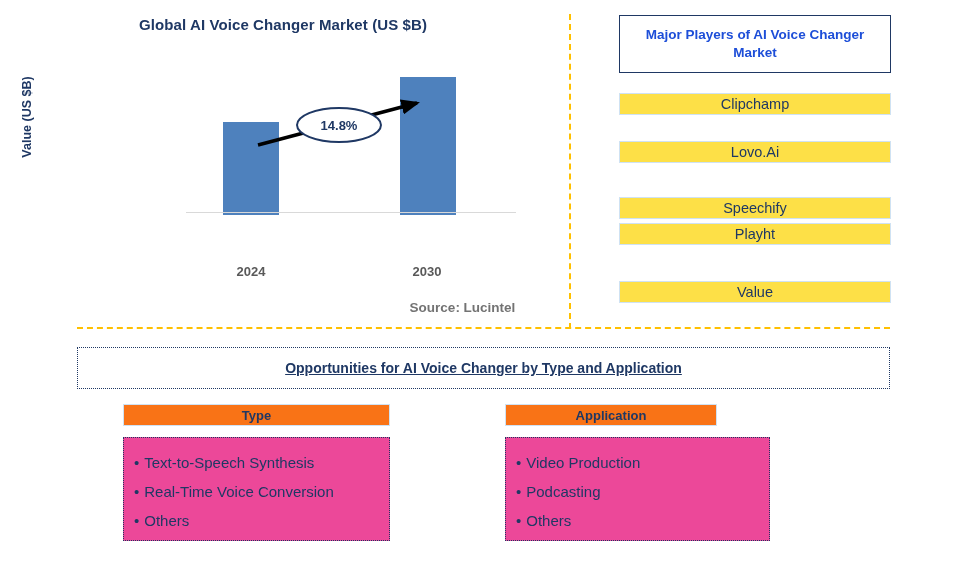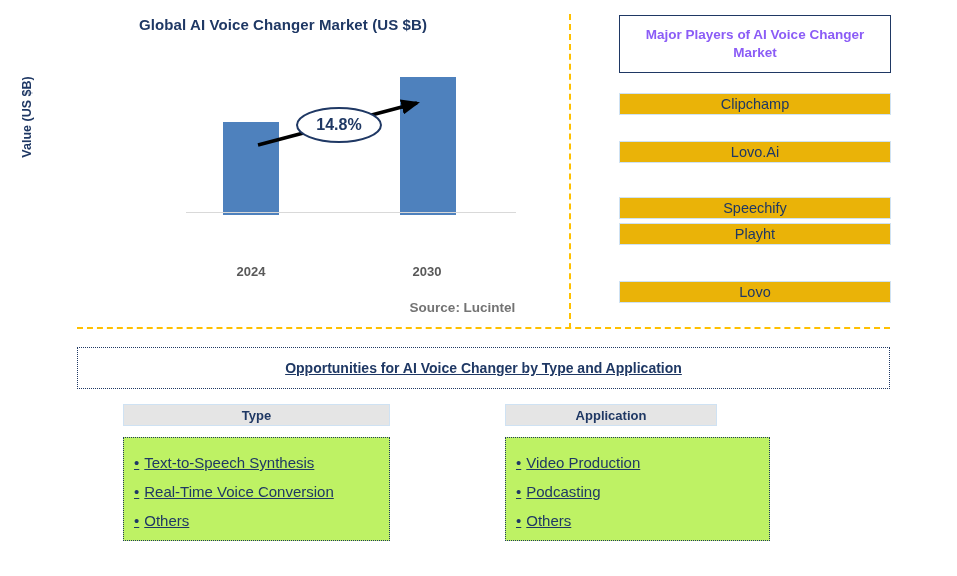--- a/index.html
+++ b/index.html
@@ -94,21 +94,21 @@
     width: 82px;
     height: 32px;
     border: 2.2px solid #1f3864;
     border-radius: 50%;
     background: #ffffff;
     display: flex;
     align-items: center;
     justify-content: center;
   }
   #cagr-value {
-    font-size: 16px;
+    font-size: 13px;
     font-weight: bold;
     color: #1f3864;
   }
 
   #source-text {
     left: 330px;
     top: 300px;
     width: 265px;
     text-align: center;
     font-size: 13.5px;
@@ -140,37 +140,37 @@
     height: 58px;
     border: 1.3px solid #1f3864;
     box-sizing: border-box;
     display: flex;
     align-items: center;
     justify-content: center;
     text-align: center;
     font-size: 13.5px;
     font-weight: bold;
     line-height: 1.35;
-    color: #8b5cf6;
+    color: #1d4ed8;
     padding: 0 8px;
   }
 
   .player-box {
     position: absolute;
     left: 619px;
     width: 272px;
     height: 22px;
     border: 1px solid #cfe2f3;
     box-sizing: border-box;
     display: flex;
     align-items: center;
     justify-content: center;
     font-size: 14.5px;
     color: #1f3864;
-    background: #eab308;
+    background: #fde047;
   }
   #player-0 { top: 93px; }
   #player-1 { top: 141px; }
   #player-2 { top: 197px; }
   #player-3 { top: 223px; align-items: center; }
   #player-4 { top: 281px; }
 
   
   #opportunities-banner {
     left: 77px;
@@ -185,40 +185,39 @@
     font-size: 14px;
     font-weight: bold;
     color: #1f3864;
     text-decoration: underline;
   }
 
   
   .col-header {
     position: absolute;
     height: 22px;
-    background: #e5e5e5;
+    background: #f97316;
     border: 1px solid #cfe2f3;
     box-sizing: border-box;
     display: flex;
     align-items: center;
     justify-content: center;
     font-size: 13px;
     font-weight: bold;
     color: #1f3864;
   }
   #header-type        { left: 123px; top: 404px; width: 267px; }
   #header-application { left: 505px; top: 404px; width: 212px; }
 
   .col-body {
     position: absolute;
     border: 1.2px dotted #1f3864;
     box-sizing: border-box;
     padding: 10px 0 0 10px;
-    background: #bef264;
-    text-decoration: underline;
+    background: #ec4899;
   }
   #body-type        { left: 123px; top: 437px; width: 267px; height: 104px; }
   #body-application { left: 505px; top: 437px; width: 265px; height: 104px; }
 
   .bullet-item {
     font-size: 15px;
     color: #1f3864;
     line-height: 29px;
     white-space: nowrap;
   }
@@ -267,21 +266,21 @@
 <div class="player-box" id="player-1">
   <span>Lovo.Ai</span>
 </div>
 <div class="player-box" id="player-2">
   <span>Speechify</span>
 </div>
 <div class="player-box" id="player-3">
   <span>Playht</span>
 </div>
 <div class="player-box" id="player-4">
-  <span>Lovo</span>
+  <span>Value</span>
 </div>
 
 <div class="abs" id="opportunities-banner">Opportunities for AI Voice Changer by Type and Application</div>
 
 <div class="col-header" id="header-type">Type</div>
 
 <div class="col-header" id="header-application">Application</div>
 
 <div class="col-body" id="body-type">
   <div class="bullet-item">

